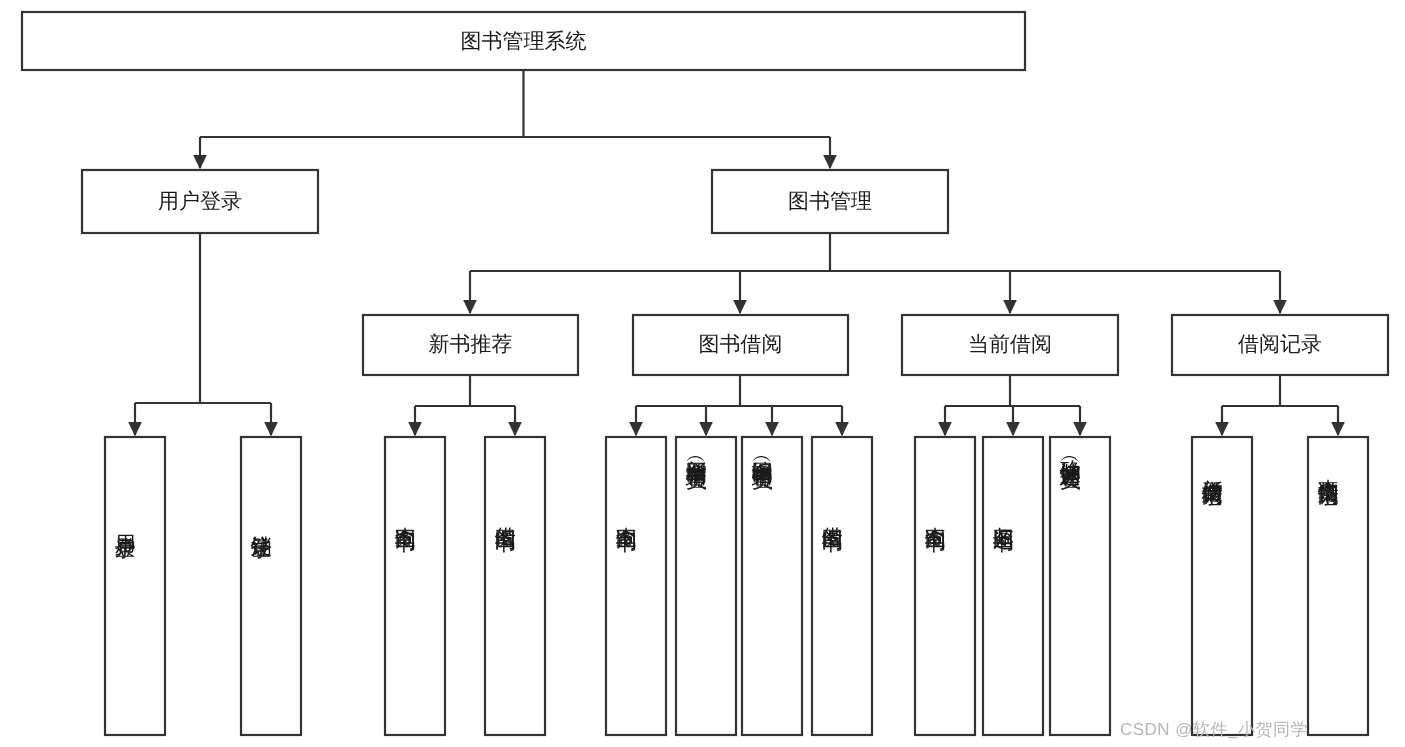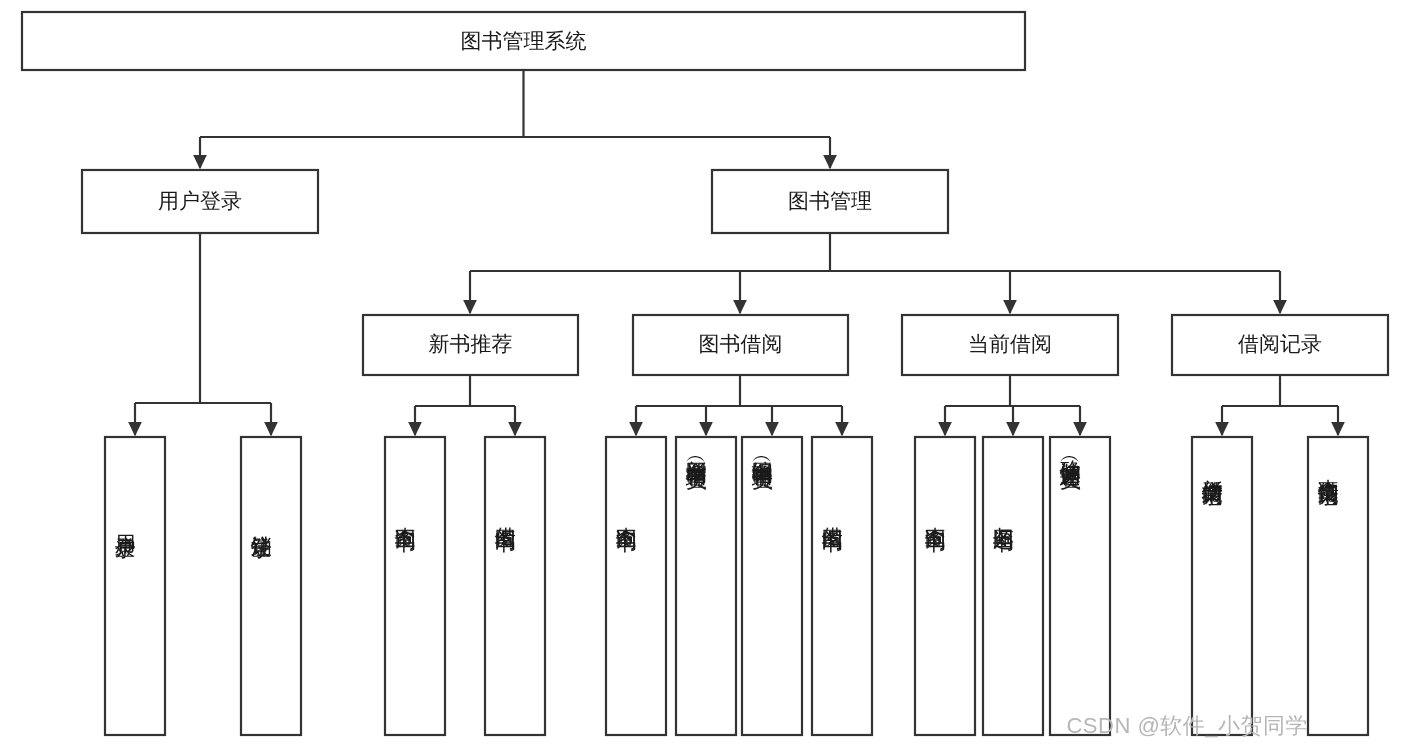--- a/index.html
+++ b/index.html
@@ -59,21 +59,21 @@
     letter-spacing: 1.5px;
     white-space: nowrap;
     text-align: left;
     user-select: none;
   }
   #watermark {
     position: absolute;
     right: 8px;
     bottom: 6px;
     font-family: "Liberation Sans", "DejaVu Sans", sans-serif;
-    font-size: 22px;
+    font-size: 17px;
     color: #b6b6b6;
     white-space: nowrap;
     letter-spacing: 0.5px;
   }
 </style>
 </head>
 <body>
 
 <div id="diagram-root">
 

